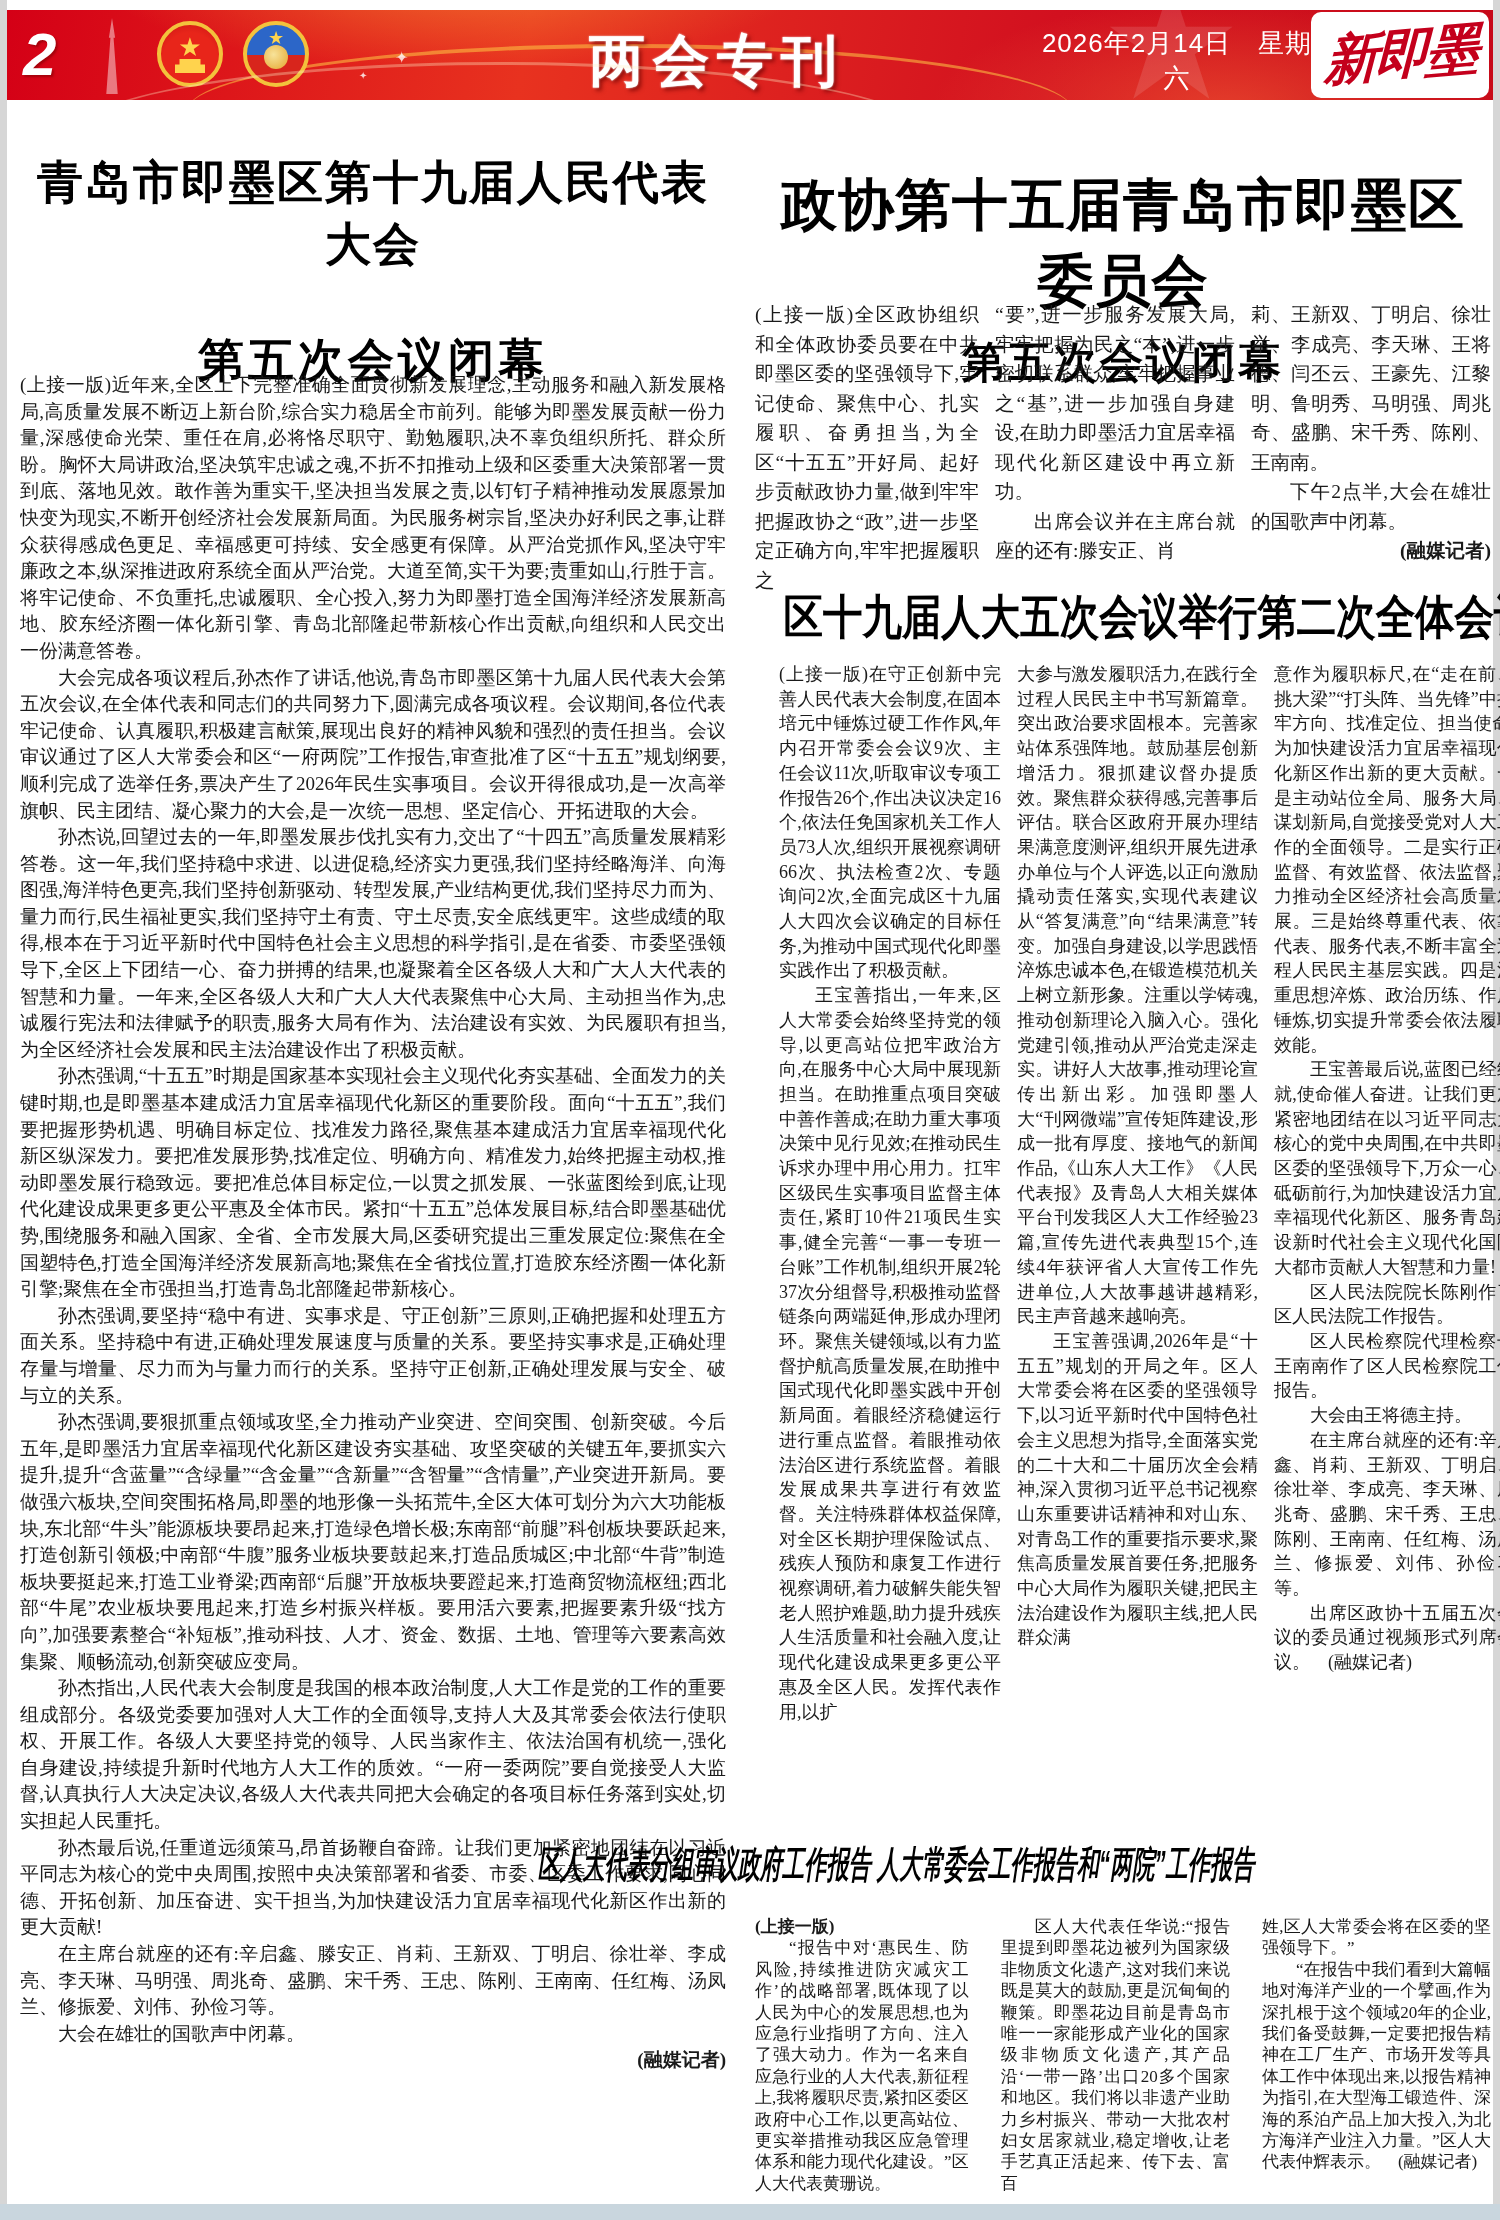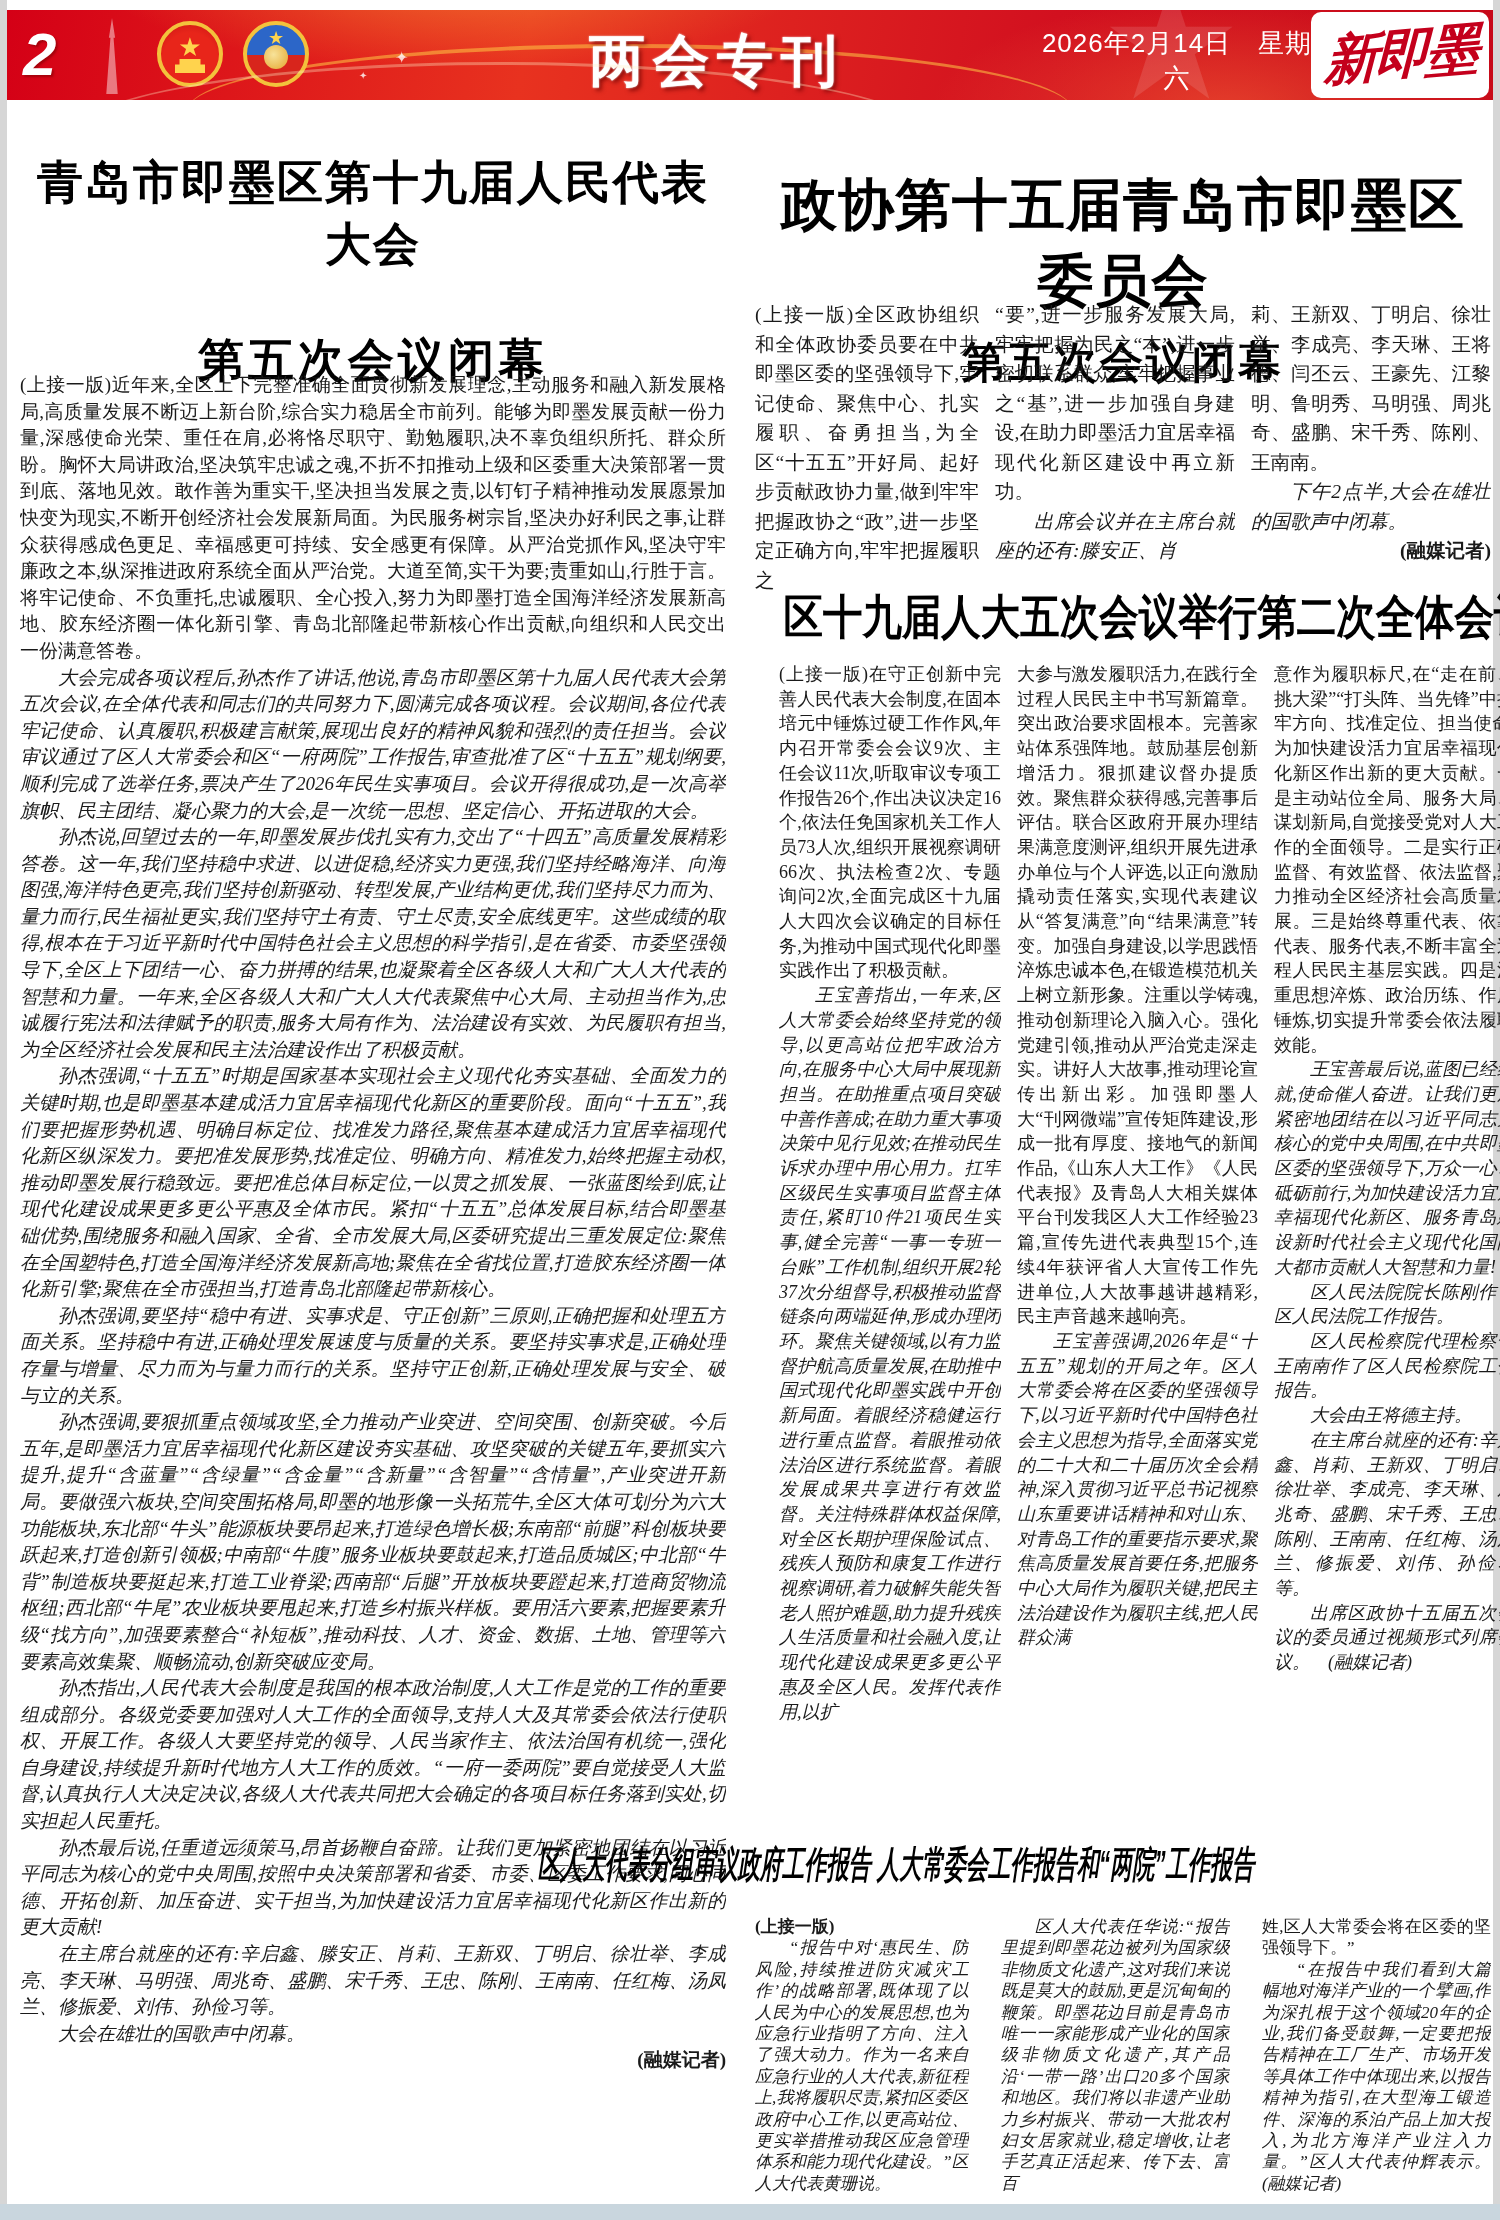--- a/index.html
+++ b/index.html
@@ -60,21 +60,21 @@
   .a3-title .scale{white-space:nowrap;font-size:47px;transform:scaleX(.84);transform-origin:center;}
   .a3-cols{left:779px;width:736px;top:662px;height:1152px;gap:16px;font-size:18px;line-height:24.7px;}
   .a3-cols .col{overflow:hidden;text-align:justify;}
   .a3-cols .c1{width:222px;} .a3-cols .c2{width:241px;} .a3-cols .c3{width:241px;}
   .a4-title{position:absolute;left:745px;width:748px;top:1840px;display:flex;justify-content:flex-end;font-style:italic;}
   .a4-title .scale{white-space:nowrap;font-size:37px;transform:scaleX(.60);transform-origin:center;}
   .a4-cols{left:755px;width:736px;top:1916px;height:282px;gap:32px;font-size:17px;line-height:21.4px;}
   .a4-cols .col{overflow:hidden;text-align:justify;}
   .a4-cols .c1{width:224px;} .a4-cols .c2{width:240px;} .a4-cols .c3{width:240px;}
   .para{margin:0;}
-  .ind{text-indent:2em;font-style:italic;}
+  .ind{text-indent:2em;}
   .ar{text-align:right;}
   .b{font-weight:bold;}
   .bottom-strip{position:absolute;left:0;right:0;bottom:0;height:16px;background:#c9d6de;}
 </style>
 </head>
 <body>
 
 <div class="page">
 
   <div class="header">

